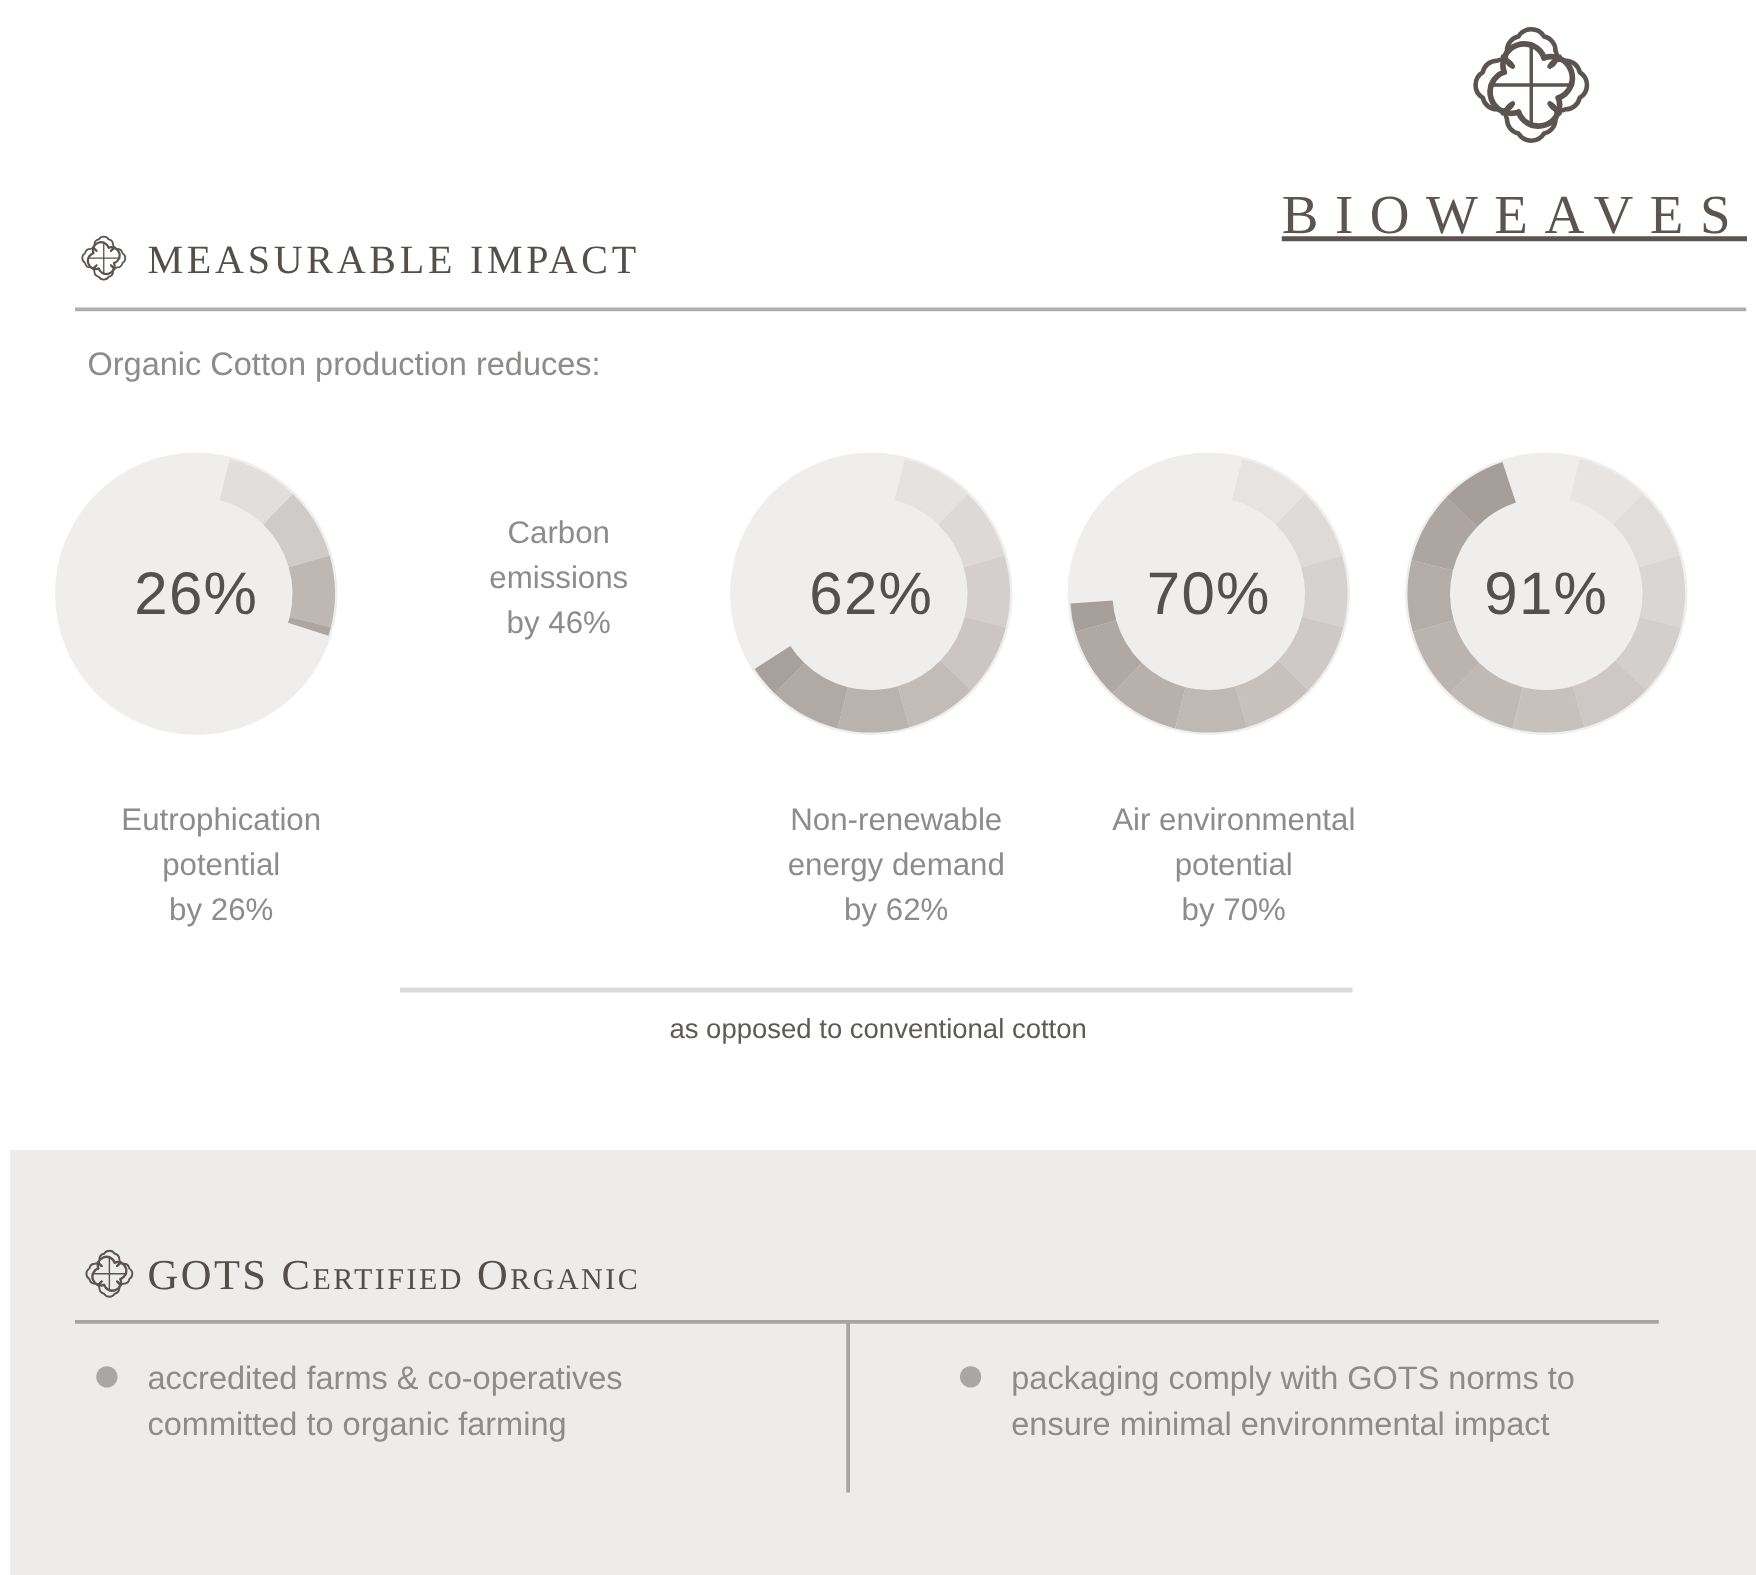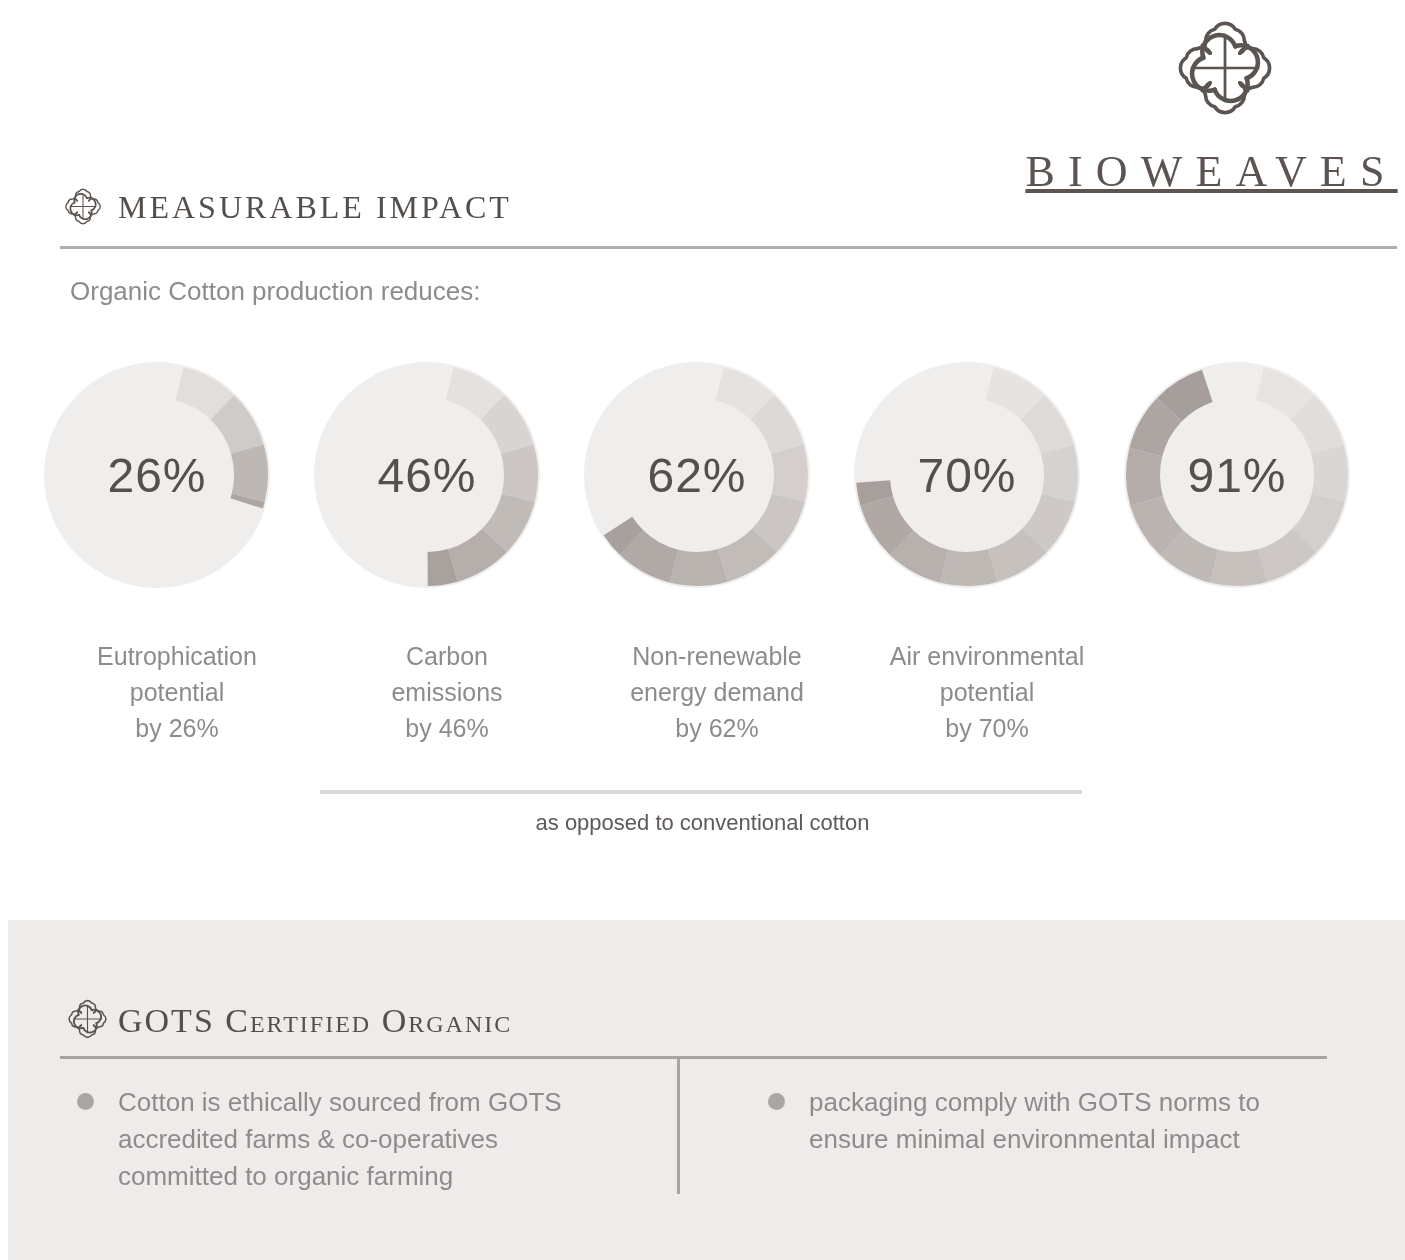--- a/index.html
+++ b/index.html
@@ -116,32 +116,20 @@
       <span class="pct">26%</span>
     </div>
     <div class="caption">
       <span>Eutrophication</span>
       <span>potential</span>
       <span>by 26%</span>
     </div>
   </div>
 
   <div class="chart-col">
-    <div class="donut">
-        <svg viewBox="0 0 230 230">
-          <circle cx="115" cy="115" r="113" fill="#f0eeec"></circle>
-          <path d="M141.85333041156315,7.297174383364393 A111,111 0 0 1 192.1070791209487,35.153282162409724 L168.4886945253428,59.61083537392387 A77,77 0 0 0 133.62798596117443,40.287229076748275 Z" fill="rgb(228,225,223)"></path>
-          <path d="M192.1070791209487,35.153282162409724 A111,111 0 0 1 221.70004824915338,84.40425350431309 L189.01715058725057,93.77592360209107 A77,77 0 0 0 168.4886945253428,59.61083537392387 Z" fill="rgb(216,212,210)"></path>
-          <path d="M221.70004824915338,84.40425350431309 A111,111 0 0 1 222.7028256166356,141.85333041156312 L189.71277092325172,133.6279859611744 A77,77 0 0 0 189.01715058725057,93.77592360209107 Z" fill="rgb(204,199,197)"></path>
-          <path d="M222.7028256166356,141.85333041156312 A111,111 0 0 1 194.8467178375903,192.1070791209487 L170.38916462607614,168.4886945253428 A77,77 0 0 0 189.71277092325172,133.6279859611744 Z" fill="rgb(193,187,184)"></path>
-          <path d="M194.8467178375903,192.1070791209487 A111,111 0 0 1 145.5957464956869,221.70004824915338 L136.22407639790893,189.01715058725057 A77,77 0 0 0 170.38916462607614,168.4886945253428 Z" fill="rgb(181,174,171)"></path>
-          <path d="M145.5957464956869,221.70004824915338 A111,111 0 0 1 115.77491989307374,225.9972950082988 L115.53755704294305,191.9981235643154 A77,77 0 0 0 136.22407639790893,189.01715058725057 Z" fill="rgb(169,161,158)"></path>
-        </svg>
-      <span class="pct">46%</span>
-    </div>
     <div class="caption">
       <span>Carbon</span>
       <span>emissions</span>
       <span>by 46%</span>
     </div>
   </div>
 
   <div class="chart-col">
     <div class="donut">
         <svg viewBox="0 0 230 230">
@@ -216,21 +204,20 @@
   <svg class="knot gots-icon" viewBox="0 0 100 100">
       <use href="#knot"></use>
     </svg>
   <div class="gots-title">GOTS Certified Organic</div>
   <div class="gots-rule"></div>
   <div class="gots-divider"></div>
 
   <div class="gots-col col-left">
     <span class="bullet-dot"></span>
     <div class="bullet-text">
-      <span>Cotton is ethically sourced from GOTS</span>
       <span>accredited farms &amp; co-operatives</span>
       <span>committed to organic farming</span>
     </div>
   </div>
 
   <div class="gots-col col-right">
     <span class="bullet-dot"></span>
     <div class="bullet-text">
       <span>packaging comply with GOTS norms to</span>
       <span>ensure minimal environmental impact</span>

